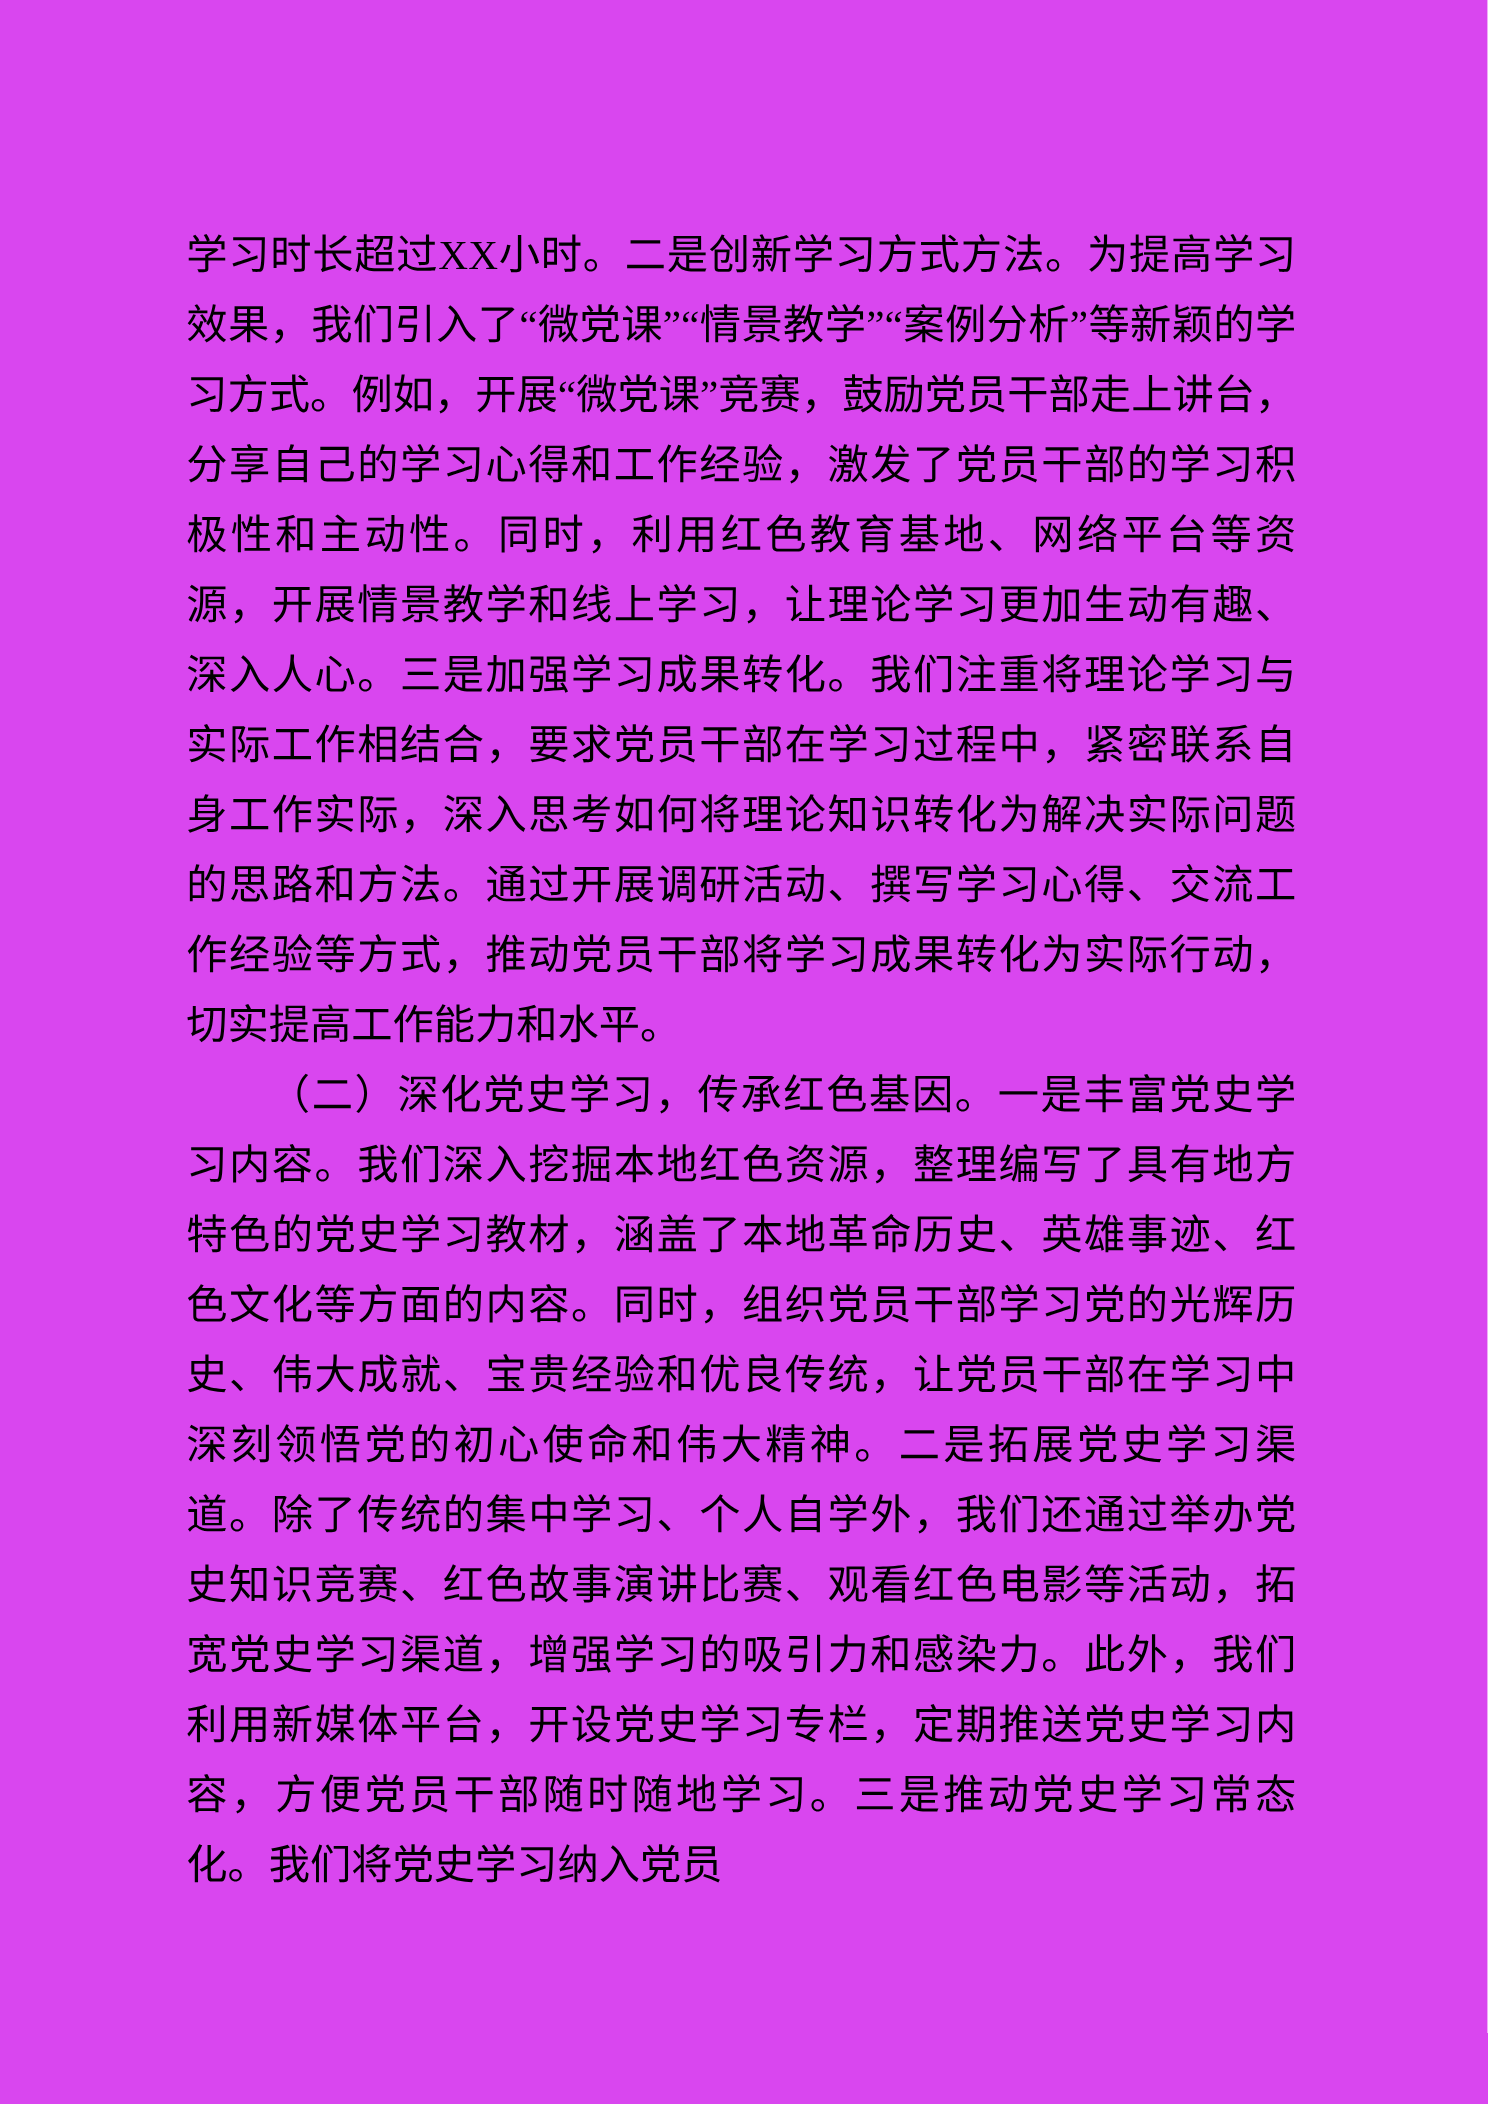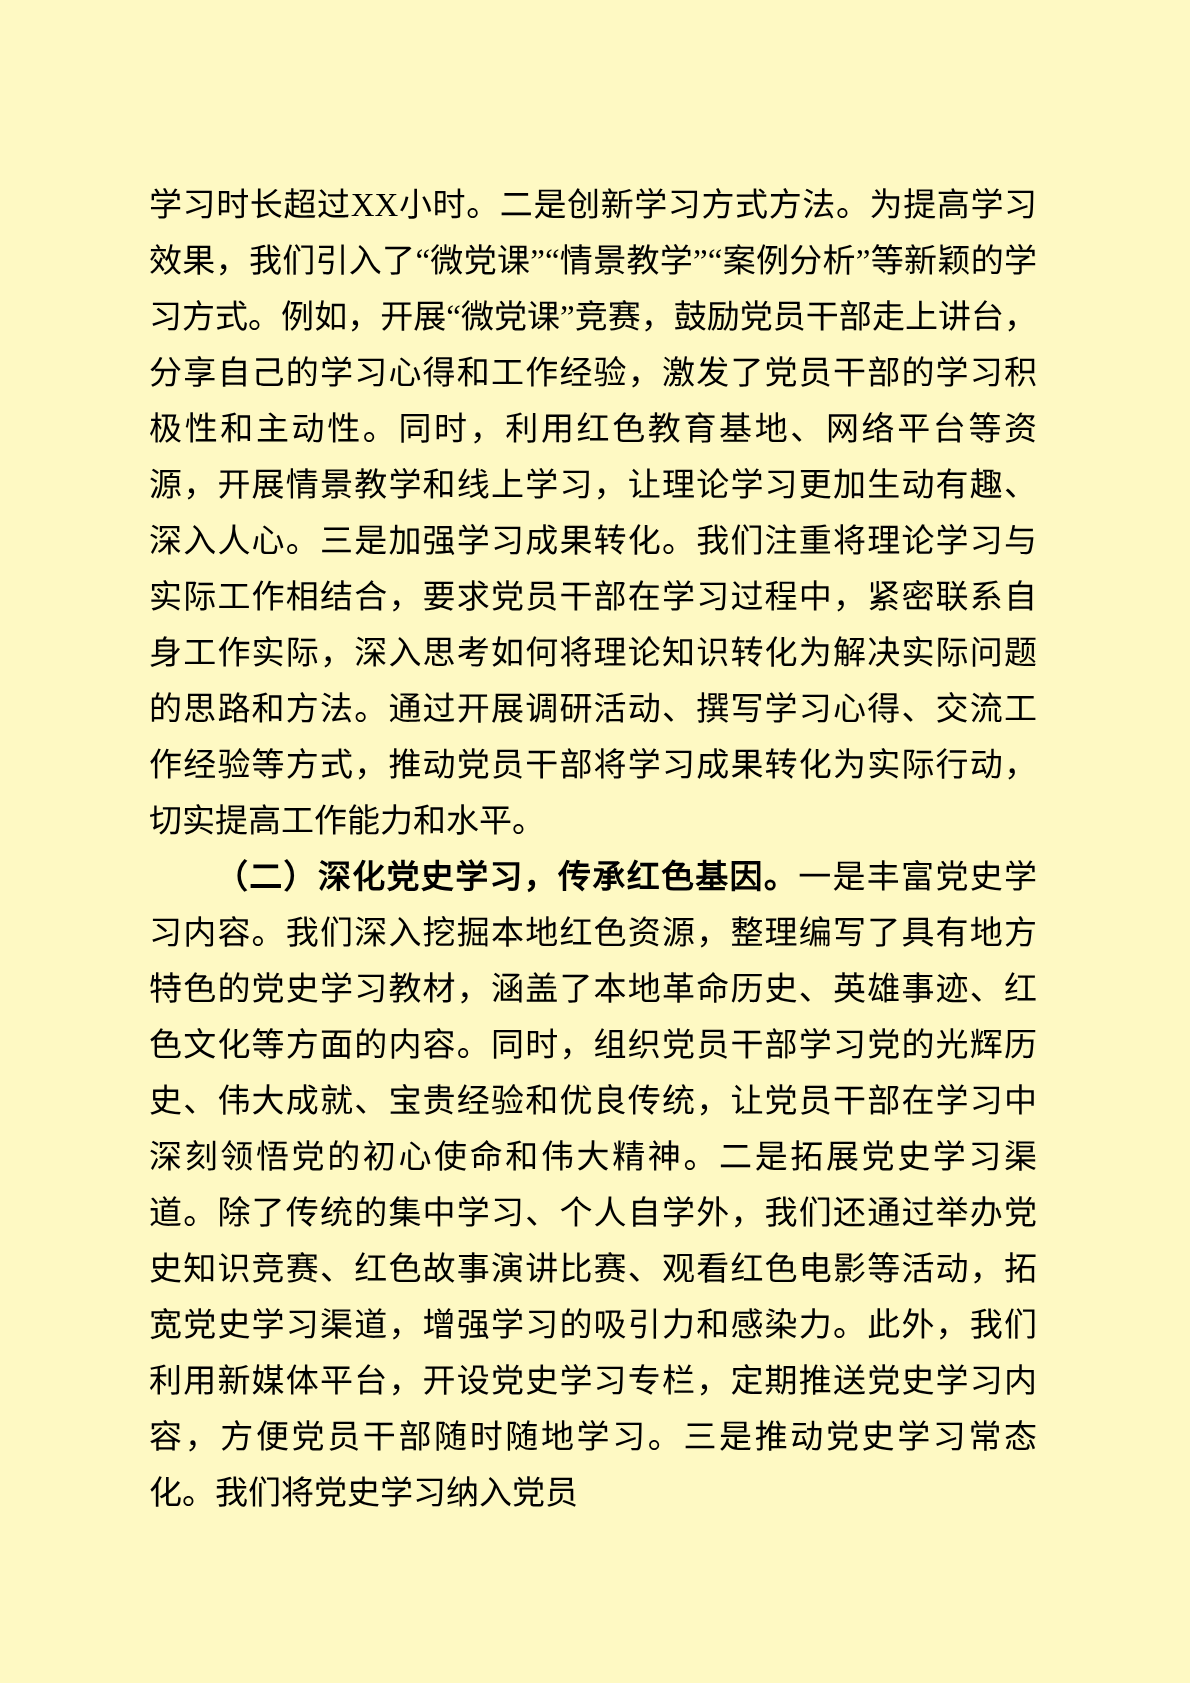--- a/index.html
+++ b/index.html
@@ -4,21 +4,21 @@
 <style>
   html, body {
     margin: 0;
     padding: 0;
     background: #ffffff;
   }
   .page {
     position: relative;
     width: 1190px;
     height: 1683px;
-    background: #fef9c3;
+    background: #d946ef;
     overflow: hidden;
     font-family: "Liberation Serif", "DejaVu Serif", serif;
     color: #000000;
   }
   .content {
     position: absolute;
     left: 149px;
     top: 177px;
     width: 888px;
     font-size: 33px;
@@ -30,21 +30,21 @@
   .para {
     margin: 0;
     padding: 0;
     word-break: break-all;
     overflow-wrap: break-word;
   }
   .para.indent {
     text-indent: 2em;
   }
   .seg-bold {
-    font-weight: 700;
+    font-weight: 400;
   }
 </style>
 </head>
 <body>
 
 <div class="page">
   <div class="content">
     <p class="para"><span>学习时长超过XX小时。二是创新学习方式方法。为提高学习效果，我们引入了“微党课”“情景教学”“案例分析”等新颖的学习方式。例如，开展“微党课”竞赛，鼓励党员干部走上讲台，分享自己的学习心得和工作经验，激发了党员干部的学习积极性和主动性。同时，利用红色教育基地、网络平台等资源，开展情景教学和线上学习，让理论学习更加生动有趣、深入人心。三是加强学习成果转化。我们注重将理论学习与实际工作相结合，要求党员干部在学习过程中，紧密联系自身工作实际，深入思考如何将理论知识转化为解决实际问题的思路和方法。通过开展调研活动、撰写学习心得、交流工作经验等方式，推动党员干部将学习成果转化为实际行动，切实提高工作能力和水平。</span></p>
     <p class="para indent"><span class="seg-bold">（二）深化党史学习，传承红色基因。</span><span>一是丰富党史学习内容。我们深入挖掘本地红色资源，整理编写了具有地方特色的党史学习教材，涵盖了本地革命历史、英雄事迹、红色文化等方面的内容。同时，组织党员干部学习党的光辉历史、伟大成就、宝贵经验和优良传统，让党员干部在学习中深刻领悟党的初心使命和伟大精神。二是拓展党史学习渠道。除了传统的集中学习、个人自学外，我们还通过举办党史知识竞赛、红色故事演讲比赛、观看红色电影等活动，拓宽党史学习渠道，增强学习的吸引力和感染力。此外，我们利用新媒体平台，开设党史学习专栏，定期推送党史学习内容，方便党员干部随时随地学习。三是推动党史学习常态化。我们将党史学习纳入党员</span></p>
   </div>

